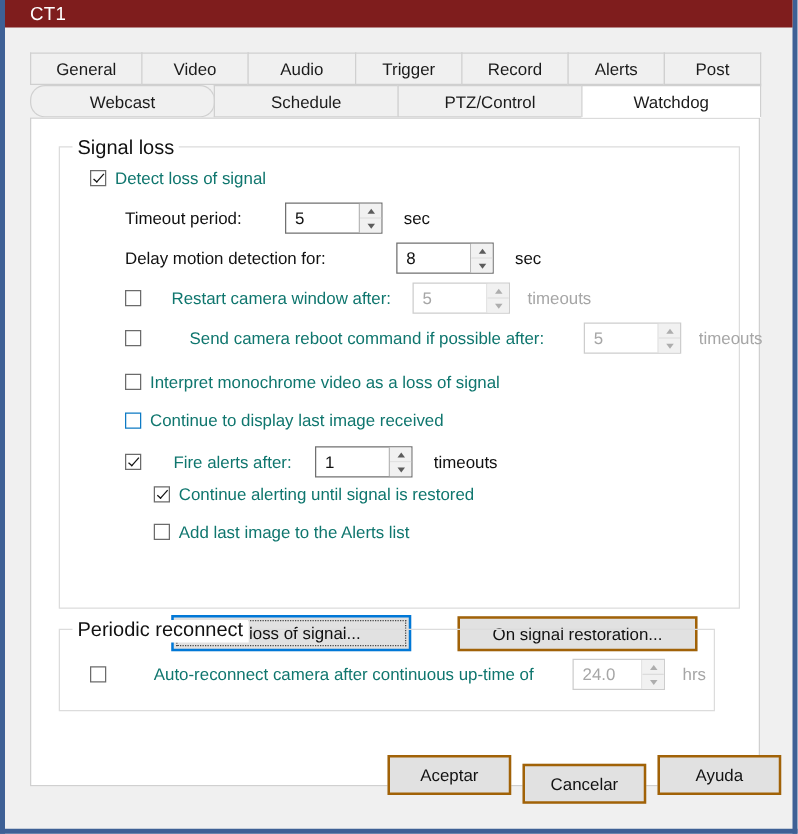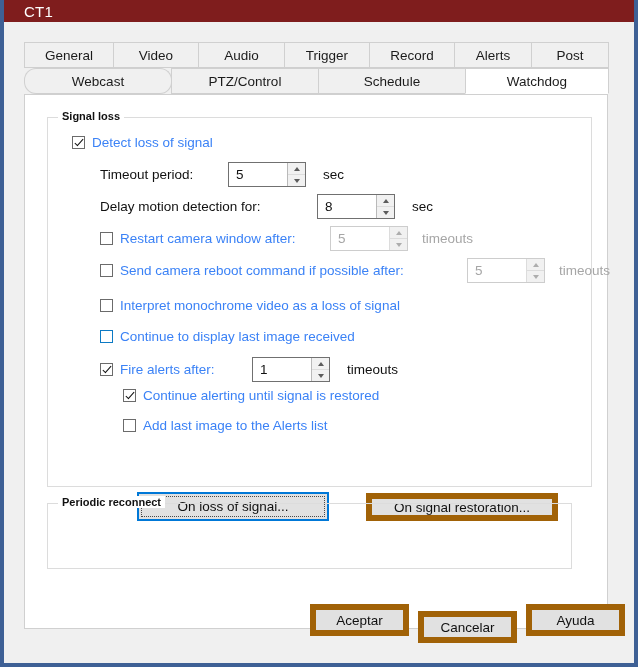--- a/index.html
+++ b/index.html
@@ -90,23 +90,22 @@
   .groupbox {
     position: absolute;
     border: 1px solid #dcdcdc;
     box-sizing: border-box;
   }
   .grouplabel {
     position: absolute;
     top: -8px; left: 10px;
     background: #ffffff;
     padding: 0 4px;
-    font-size: 11px;
+    font-size: 16px;
     color: #111;
-    font-weight: bold;
   }
   #group-signal {
     left: 22px; top: 22px;
     width: 545px; height: 370px;
   }
   #group-periodic {
     left: 22px; top: 408px;
     width: 525px; height: 66px;
   }
 
@@ -135,21 +134,22 @@
     position: absolute;
     left: 4px; top: 0px;
     width: 3px; height: 8px;
     border: solid #111;
     border-width: 0 1.6px 1.6px 0;
     transform: rotate(42deg);
   }
   .cblabel {
     margin-left: 7px;
     font-size: 13.5px;
-    color: #3b82f6;
+    color: #0f766e;
+    text-align: center;
   }
   .plainlabel {
     font-size: 13.5px;
     color: #111;
   }
   .dimlabel {
     font-size: 13.5px;
     color: #a6a6a6;
   }
 
@@ -198,21 +198,21 @@
     border-right: 3.5px solid transparent;
   }
   .spin .btns .b.up::after { border-bottom: 4px solid #5c5c5c; }
   .spin .btns .b.down::after { border-top: 4px solid #5c5c5c; }
   .spin.disabled .btns .b::after { opacity: .45; }
 
   
   .btn {
     box-sizing: border-box;
     background: #e1e1e1;
-    border: 6px solid #a16207;
+    border: 2px solid #a16207;
     display: flex;
     align-items: center;
     justify-content: center;
     font-size: 13.5px;
     color: #111;
     cursor: default;
     position: relative;
   }
   .btn.focus {
     border: 2px solid #0078d7;
@@ -276,24 +276,24 @@
         </div>
         <div class="tab" style="flex:1 1 auto;">
           <span>Post</span>
         </div>
       </div>
       <div class="tabrow row2">
         <div class="tab" style="flex:0 0 148px;border-radius:12px;">
           <span>Webcast</span>
         </div>
         <div class="tab" style="flex:0 0 148px;">
+          <span>Schedule</span>
+        </div>
+        <div class="tab" style="flex:0 0 148px;">
           <span>PTZ/Control</span>
-        </div>
-        <div class="tab" style="flex:0 0 148px;">
-          <span>Schedule</span>
         </div>
         <div class="tab selected" style="flex:1 1 auto;">
           <span>Watchdog</span>
         </div>
       </div>
     </div>
 
     <div id="tabpage">
 
       <div class="groupbox" id="group-signal">
@@ -392,20 +392,32 @@
           <span>On loss of signal...</span>
         </div>
         <div class="btn" id="btn-onrest">
           <span>On signal restoration...</span>
         </div>
       </div>
 
       <div class="groupbox" id="group-periodic">
         <span class="grouplabel">Periodic reconnect</span>
 
+        <div class="row" style="left:24px; top:23px;">
+          <span class="cb"></span>
+          <span class="cblabel" style="display:inline-block; width:366px;">Auto-reconnect camera after continuous up-time of</span>
+          <span class="spin disabled" style="width:74px;">
+            <span class="val">24.0</span>
+            <span class="btns">
+              <span class="b up"></span>
+              <span class="b down"></span>
+            </span>
+          </span>
+          <span class="dimlabel" style="margin-left:14px;">hrs</span>
+        </div>
       </div>
 
     </div>
 
     <div id="footer">
       <div class="btn footbtn" id="btn-accept">
         <span>Aceptar</span>
       </div>
       <div class="btn footbtn" id="btn-cancel">
         <span>Cancelar</span>

